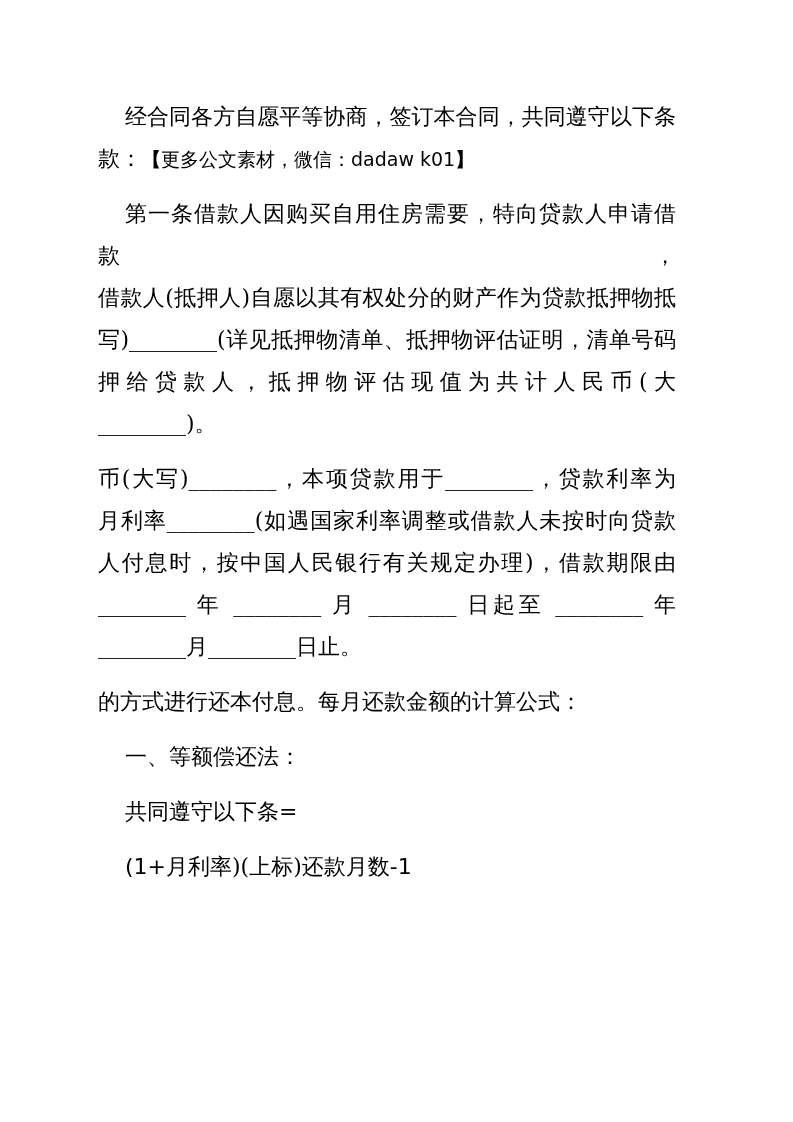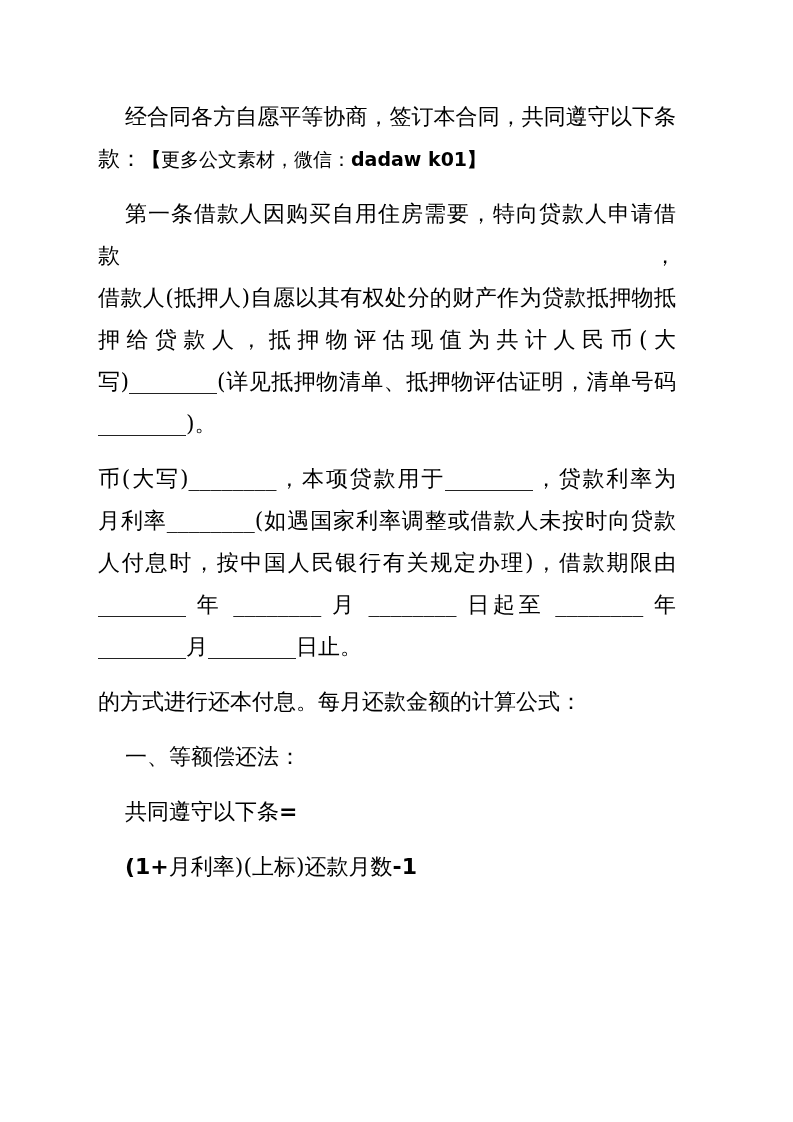--- a/index.html
+++ b/index.html
@@ -42,40 +42,40 @@
     text-align-last: justify;
   }
   .line.indent {
     text-indent: 27px;
   }
   .seg.bold {
     font-weight: 700;
   }
   .seg.latin {
     font-family: "DejaVu Sans", "Liberation Sans", sans-serif;
-    font-weight: 700;
+    font-weight: 400;
   }
   .seg.small {
     font-size: 19px;
   }
 </style>
 </head>
 <body>
 
 <div class="page">
   <div class="doc">
       <div class="paragraph">
         <div class="line fill indent"><span class="seg">经合同各方自愿平等协商，签订本合同，共同遵守以下条</span></div>
         <div class="line"><span class="seg">款：</span><span class="seg bold small">【</span><span class="seg small">更多公文素材，微信：</span><span class="seg latin small">dadaw k01</span><span class="seg bold small">】</span></div>
       </div>
       <div class="paragraph">
         <div class="line fill indent"><span class="seg">第一条借款人因购买自用住房需要，特向贷款人申请借款，</span></div>
         <div class="line fill"><span class="seg">借款人(抵押人)自愿以其有权处分的财产作为贷款抵押物抵</span></div>
+        <div class="line fill"><span class="seg">写)________(详见抵押物清单、抵押物评估证明，清单号码</span></div>
         <div class="line fill"><span class="seg">押给贷款人，抵押物评估现值为共计人民币(大</span></div>
-        <div class="line fill"><span class="seg">写)________(详见抵押物清单、抵押物评估证明，清单号码</span></div>
         <div class="line"><span class="seg">________)。</span></div>
       </div>
       <div class="paragraph">
         <div class="line fill"><span class="seg">币(大写)________，本项贷款用于________，贷款利率为</span></div>
         <div class="line fill"><span class="seg">月利率________(如遇国家利率调整或借款人未按时向贷款</span></div>
         <div class="line fill"><span class="seg">人付息时，按中国人民银行有关规定办理)，借款期限由</span></div>
         <div class="line fill"><span class="seg">________ 年 ________ 月 ________ 日起至 ________ 年</span></div>
         <div class="line"><span class="seg">________月________日止。</span></div>
       </div>
       <div class="paragraph">

